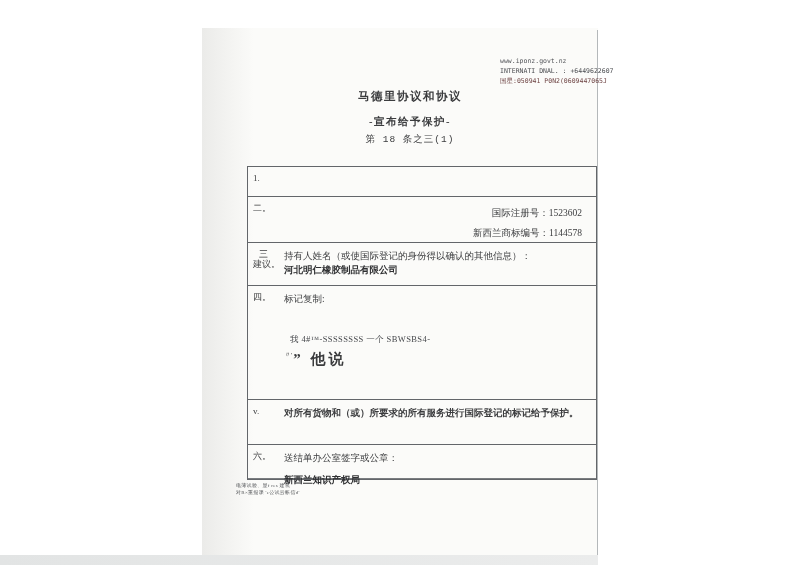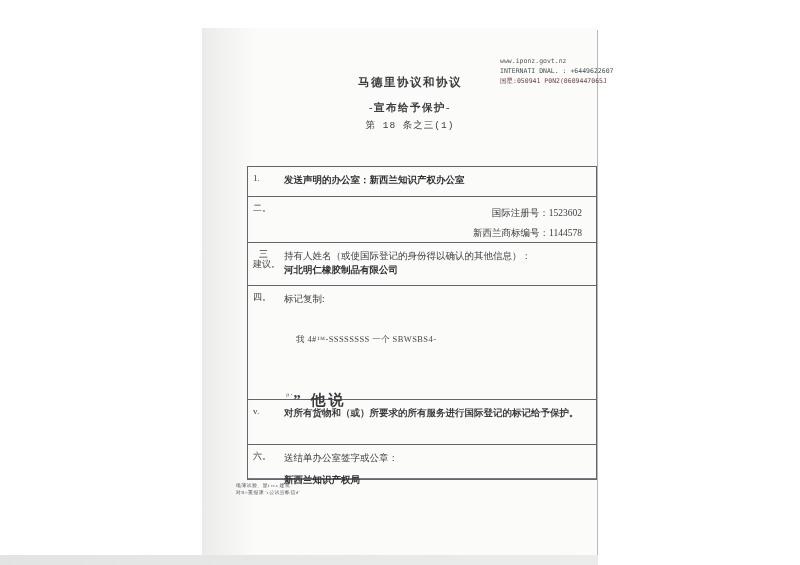--- a/index.html
+++ b/index.html
@@ -28,21 +28,21 @@
   }
   
   .contact{
     position:absolute;left:500px;top:56px;
     font-family:"DejaVu Sans Mono",monospace;
     font-size:6.5px;line-height:10px;color:#54565a;white-space:nowrap;
   }
   .contact .cl-2{color:#4a4c50;}
   .contact .cl-3{color:#6e4444;}
   
-  .titles{position:absolute;left:240px;top:76px;width:340px;text-align:center;}
+  .titles{position:absolute;left:240px;top:90px;width:340px;text-align:center;}
   .title-line{font-weight:bold;font-size:11.5px;letter-spacing:1.5px;height:25px;line-height:13px;}
   .title-line.t3{height:18px;font-size:10.5px;}
   .subtitle{font-size:9.5px;letter-spacing:1px;font-weight:normal;font-family:Liberation Mono, monospace;}
   
   .ftable{
     position:absolute;left:247px;top:166px;width:350px;
     border:1px solid #63666a;box-sizing:border-box;background:transparent;
   }
   .frow{display:flex;border-bottom:1px solid #63666a;box-sizing:border-box;}
   .frow:last-child{border-bottom:1px solid #7a7d80;}
@@ -55,22 +55,22 @@
   .flabel{
     flex:0 0 36px;width:36px;box-sizing:border-box;
     padding:6px 0 0 5px;font-size:9px;line-height:10px;
   }
   .frow-3 .flabel div:first-child{padding-left:6px;}
   .fbody{flex:1;padding:6px 14px 0 0;font-size:9.5px;line-height:14px;}
   .frow-2 .fline{line-height:20px;text-align:right;}
   .frow-5 .fline{line-height:15px;font-weight:bold;}
   .frow-6 .fline{line-height:15px;}
   .fline.bold{font-weight:bold;color:#2f3032;}
-  .fline.mark{margin-top:26px;margin-left:12px;font-size:8.5px;letter-spacing:0.4px;color:#46484c;}
-  .fline.big{font-size:15px;letter-spacing:3px;line-height:19px;font-weight:bold;color:#3a3b3d;margin-top:41px;}
+  .fline.mark{margin-top:26px;margin-left:6px;font-size:8.5px;letter-spacing:0.4px;color:#46484c;}
+  .fline.big{font-size:15px;letter-spacing:3px;line-height:19px;font-weight:bold;color:#3a3b3d;}
   .supmark{font-size:7px;vertical-align:7px;letter-spacing:0;margin-right:1px;font-weight:normal;}
   .fline.gapped{margin-top:7px;}
   
   .footnote{
     position:absolute;left:236px;top:483px;
     font-size:5px;line-height:6.5px;color:#55575a;letter-spacing:0.3px;
   }
 </style>
 </head>
 <body>
@@ -89,23 +89,20 @@
 <div class="titles">
   <div class="title-line">马德里协议和协议</div>
   <div class="title-line t3">-宣布给予保护-</div>
   <div class="subtitle">第 18 条之三(1)</div>
 </div>
 
 <div class="ftable">
     <div class="frow frow-1">
       <div class="flabel">
         <div>1.</div>
-      </div>
-      <div class="fbody">
-        <div class="fline bold">发送声明的办公室：新西兰知识产权办公室</div>
       </div>
     </div>
     <div class="frow frow-2">
       <div class="flabel">
         <div>二。</div>
       </div>
       <div class="fbody">
         <div class="fline ">国际注册号：1523602</div>
         <div class="fline ">新西兰商标编号：1144578</div>
       </div>

